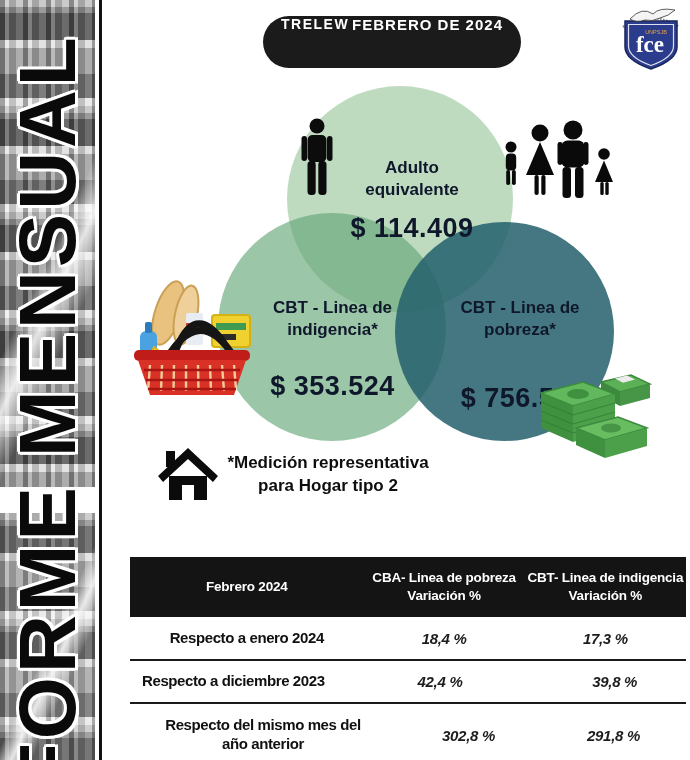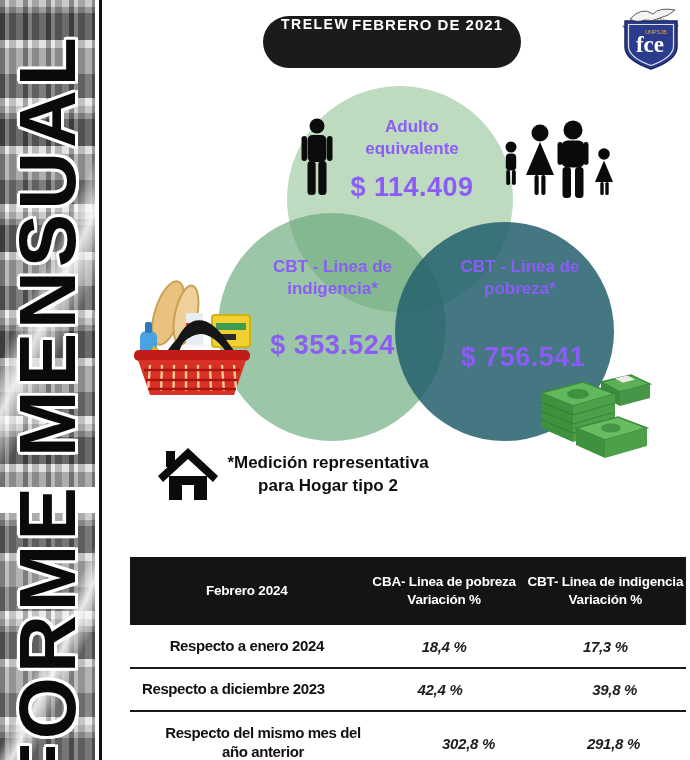--- a/index.html
+++ b/index.html
@@ -33,32 +33,32 @@
   .pill .l2{font-size:15px;font-weight:bold;letter-spacing:1px;}
 
   .logo{position:absolute;left:616px;top:3px;}
 
   
   .circle{position:absolute;border-radius:50%;}
   .c-top{left:287px;top:86px;width:226px;height:226px;background:rgba(130,186,134,0.52);}
   .c-left{left:218px;top:213px;width:228px;height:228px;background:rgba(95,163,115,0.62);}
   .c-right{left:395px;top:222px;width:219px;height:219px;background:rgba(35,95,108,0.85);}
 
-  .vtext{position:absolute;text-align:center;color:#8b5cf6;z-index:4;}
+  .vtext{position:absolute;text-align:center;color:#0f172a;z-index:4;margin-top:41px;}
   .vlabel{font-size:17px;font-weight:bold;line-height:1.3;}
   .vvalue{font-size:27px;font-weight:bold;letter-spacing:.5px;}
 
   .icon{position:absolute;z-index:5;}
 
   .note{position:absolute;left:212px;top:452px;width:232px;text-align:center;z-index:5;
         font-size:17px;font-weight:bold;color:#0e0e0e;line-height:1.35;}
 
   
   .table{position:absolute;left:130px;top:557px;width:556px;z-index:5;}
-  .thead{display:flex;background:#141414;color:#fff;height:68px;align-items:center;}
+  .thead{display:flex;background:#141414;color:#fff;height:60px;align-items:center;}
   .th{text-align:center;font-weight:bold;font-size:13.5px;line-height:1.3;letter-spacing:-.2px;}
   .trow{display:flex;align-items:center;border-bottom:2.5px solid #1a1a1a;}
   .trow:last-child{border-bottom:none;}
   .col1{width:42%;}.col2{width:29%;}.col3{width:29%;}
   .td-label{text-align:center;font-weight:bold;font-size:15px;letter-spacing:-.4px;line-height:1.25;color:#111;}
   .td-val{text-align:center;font-size:15px;font-weight:600;color:#1c1c1c;letter-spacing:-.3px;font-style:italic;}
   .r1{height:42px;}.r2{height:41px;gap:32px;}.r3{height:62px;}
 </style>
 </head>
 <body>
@@ -67,21 +67,21 @@
 
   <div class="photo photo-top"></div>
   <div class="photo photo-bottom"></div>
   <div class="vertical-title">
     <span>INFORME MENSUAL</span>
   </div>
   <div class="vline"></div>
 
   <div class="pill">
     <div class="l1">TRELEW</div>
-    <div class="l2">FEBRERO DE 2021</div>
+    <div class="l2">FEBRERO DE 2024</div>
   </div>
 
   <div class="logo">
     <svg width="70" height="68" viewBox="0 0 70 68">
       <path d="M7,24 Q35,6 63,24" fill="none" stroke="#8a8a8a" stroke-width="2.5" stroke-dasharray="1.5,1.5"></path>
       <path d="M9,18 L61,18 L61,44 Q61,57 35,66 Q9,57 9,44 Z" fill="#2c3c8c" stroke="#18265e" stroke-width="1.5"></path>
       <path d="M12.5,21.5 L57.5,21.5 L57.5,43 Q57.5,54.5 35,62.5 Q12.5,54.5 12.5,43 Z" fill="none" stroke="#ffffff" stroke-width="1.2" opacity=".85"></path>
       <text x="40" y="31" font-family="Liberation Sans, sans-serif" font-size="5.5" fill="#e8a33d" text-anchor="middle">UNPSJB</text>
       <text x="34" y="49" font-family="Liberation Serif, serif" font-size="23" font-weight="bold" fill="#ffffff" text-anchor="middle">fce</text>
       <path d="M14,16 Q26,3 37,11 Q43,4 59,7 Q53,13 44,15 Q36,19 29,17 Q20,20 14,16 Z" fill="#f4f4f4" stroke="#333" stroke-width="0.8"></path>

